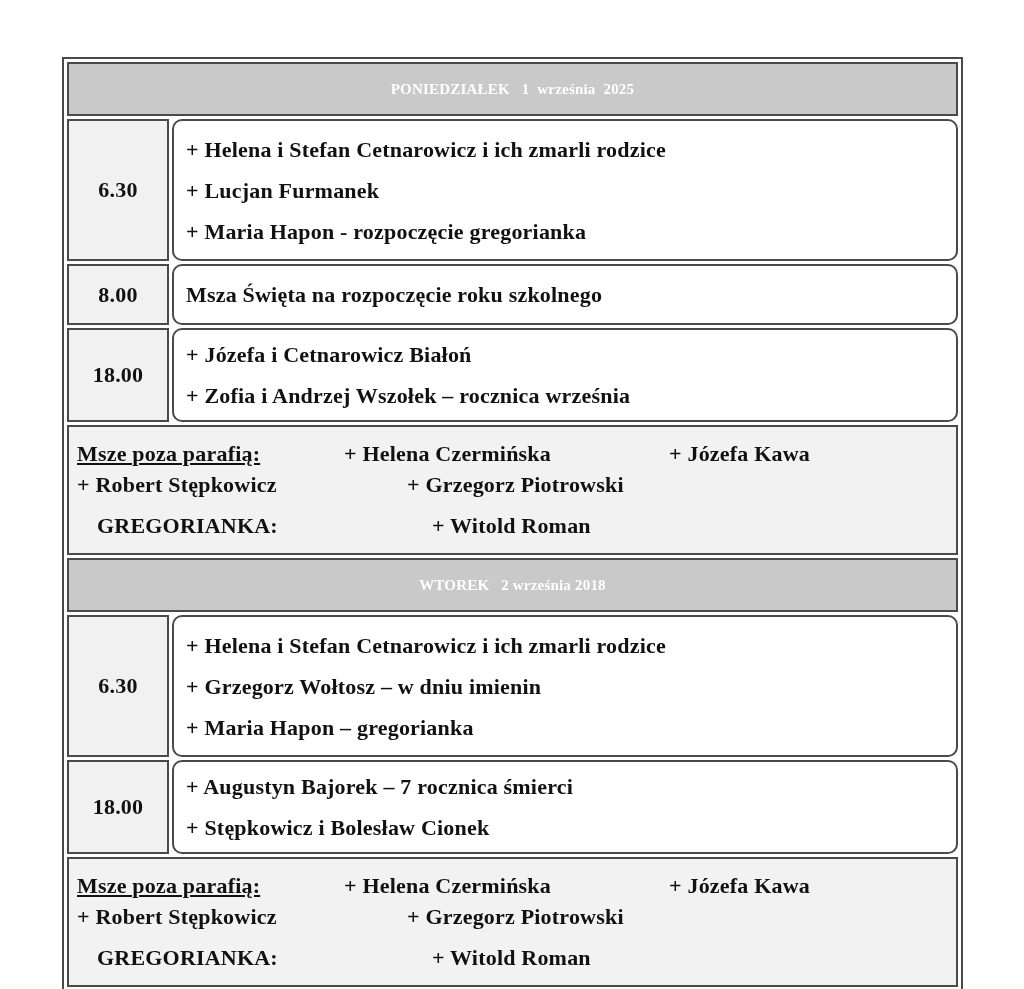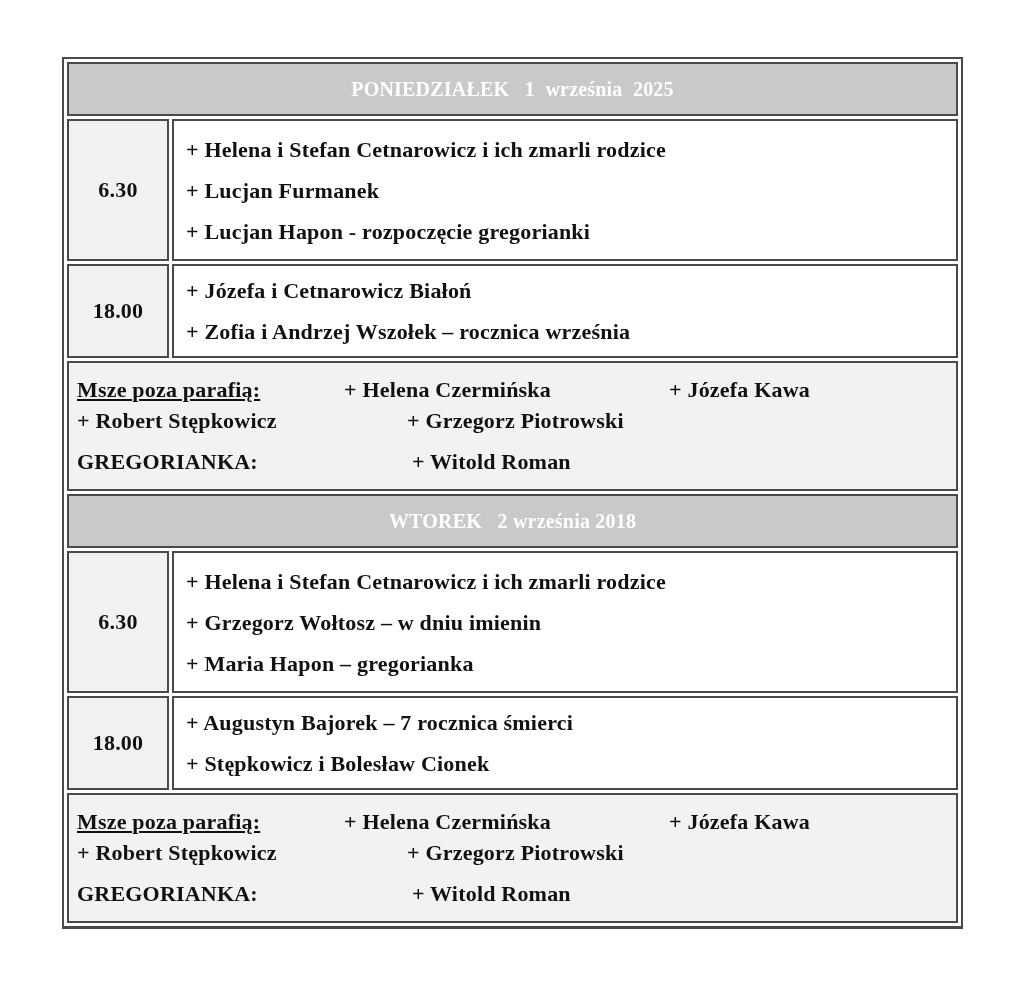--- a/index.html
+++ b/index.html
@@ -31,52 +31,53 @@
     font-weight: bold;
     font-size: 22px;
     letter-spacing: 0.2px;
     vertical-align: middle;
   }
   col.c-time { width: 102px; }
   td.day-header {
     background: #c9c9c9;
     color: #ffffff;
     text-align: center;
-    font-size: 20px;
+    font-size: 15px;
     white-space: pre;
     height: 48px;
   }
   td.time {
     background: #f1f1f1;
     text-align: center;
   }
   td.intents {
     background: #ffffff;
     padding: 4px 6px 4px 12px;
+    border-radius: 10px;
   }
   td.intents p {
     margin: 0;
     line-height: 41px;
     white-space: nowrap;
   }
   tr.rh-3 td { height: 130px; }
   tr.rh-1 td { height: 49px; }
   tr.rh-2 td { height: 81px; }
   td.day-footer {
     background: #f2f2f2;
     padding: 8px 6px 10px 8px;
     height: 108px;
     vertical-align: middle;
   }
   td.day-footer p {
     margin: 0;
     line-height: 31px;
     white-space: nowrap;
   }
-  td.day-footer p.gap-above { margin-top: 10px; }
+  td.day-footer p.gap-above { margin-top: 10px; margin-left: 20px; }
   .seg { display: inline-block; }
   .w267 { min-width: 267px; text-decoration: underline; }
   .w325 { min-width: 325px; }
   .w330 { min-width: 330px; }
   .w335 { min-width: 335px; }
 </style>
 </head>
 <body>
 
 <div class="sheet">
@@ -88,21 +89,27 @@
     <tbody>
 
       <tr>
         <td colspan="2" class="day-header">PONIEDZIAŁEK   1  września  2025</td>
       </tr>
       <tr class="rh-3">
         <td class="time">6.30</td>
         <td class="intents">
           <p>+ Helena i Stefan Cetnarowicz i ich zmarli rodzice</p>
           <p>+ Lucjan Furmanek</p>
-          <p>+ Lucjan Hapon - rozpoczęcie gregorianki</p>
+          <p>+ Maria Hapon - rozpoczęcie gregorianka</p>
+        </td>
+      </tr>
+      <tr class="rh-1">
+        <td class="time">8.00</td>
+        <td class="intents">
+          <p>Msza Święta na rozpoczęcie roku szkolnego</p>
         </td>
       </tr>
       <tr class="rh-2">
         <td class="time">18.00</td>
         <td class="intents">
           <p>+ Józefa i Cetnarowicz Białoń</p>
           <p>+ Zofia i Andrzej Wszołek – rocznica września</p>
         </td>
       </tr>
       <tr>

